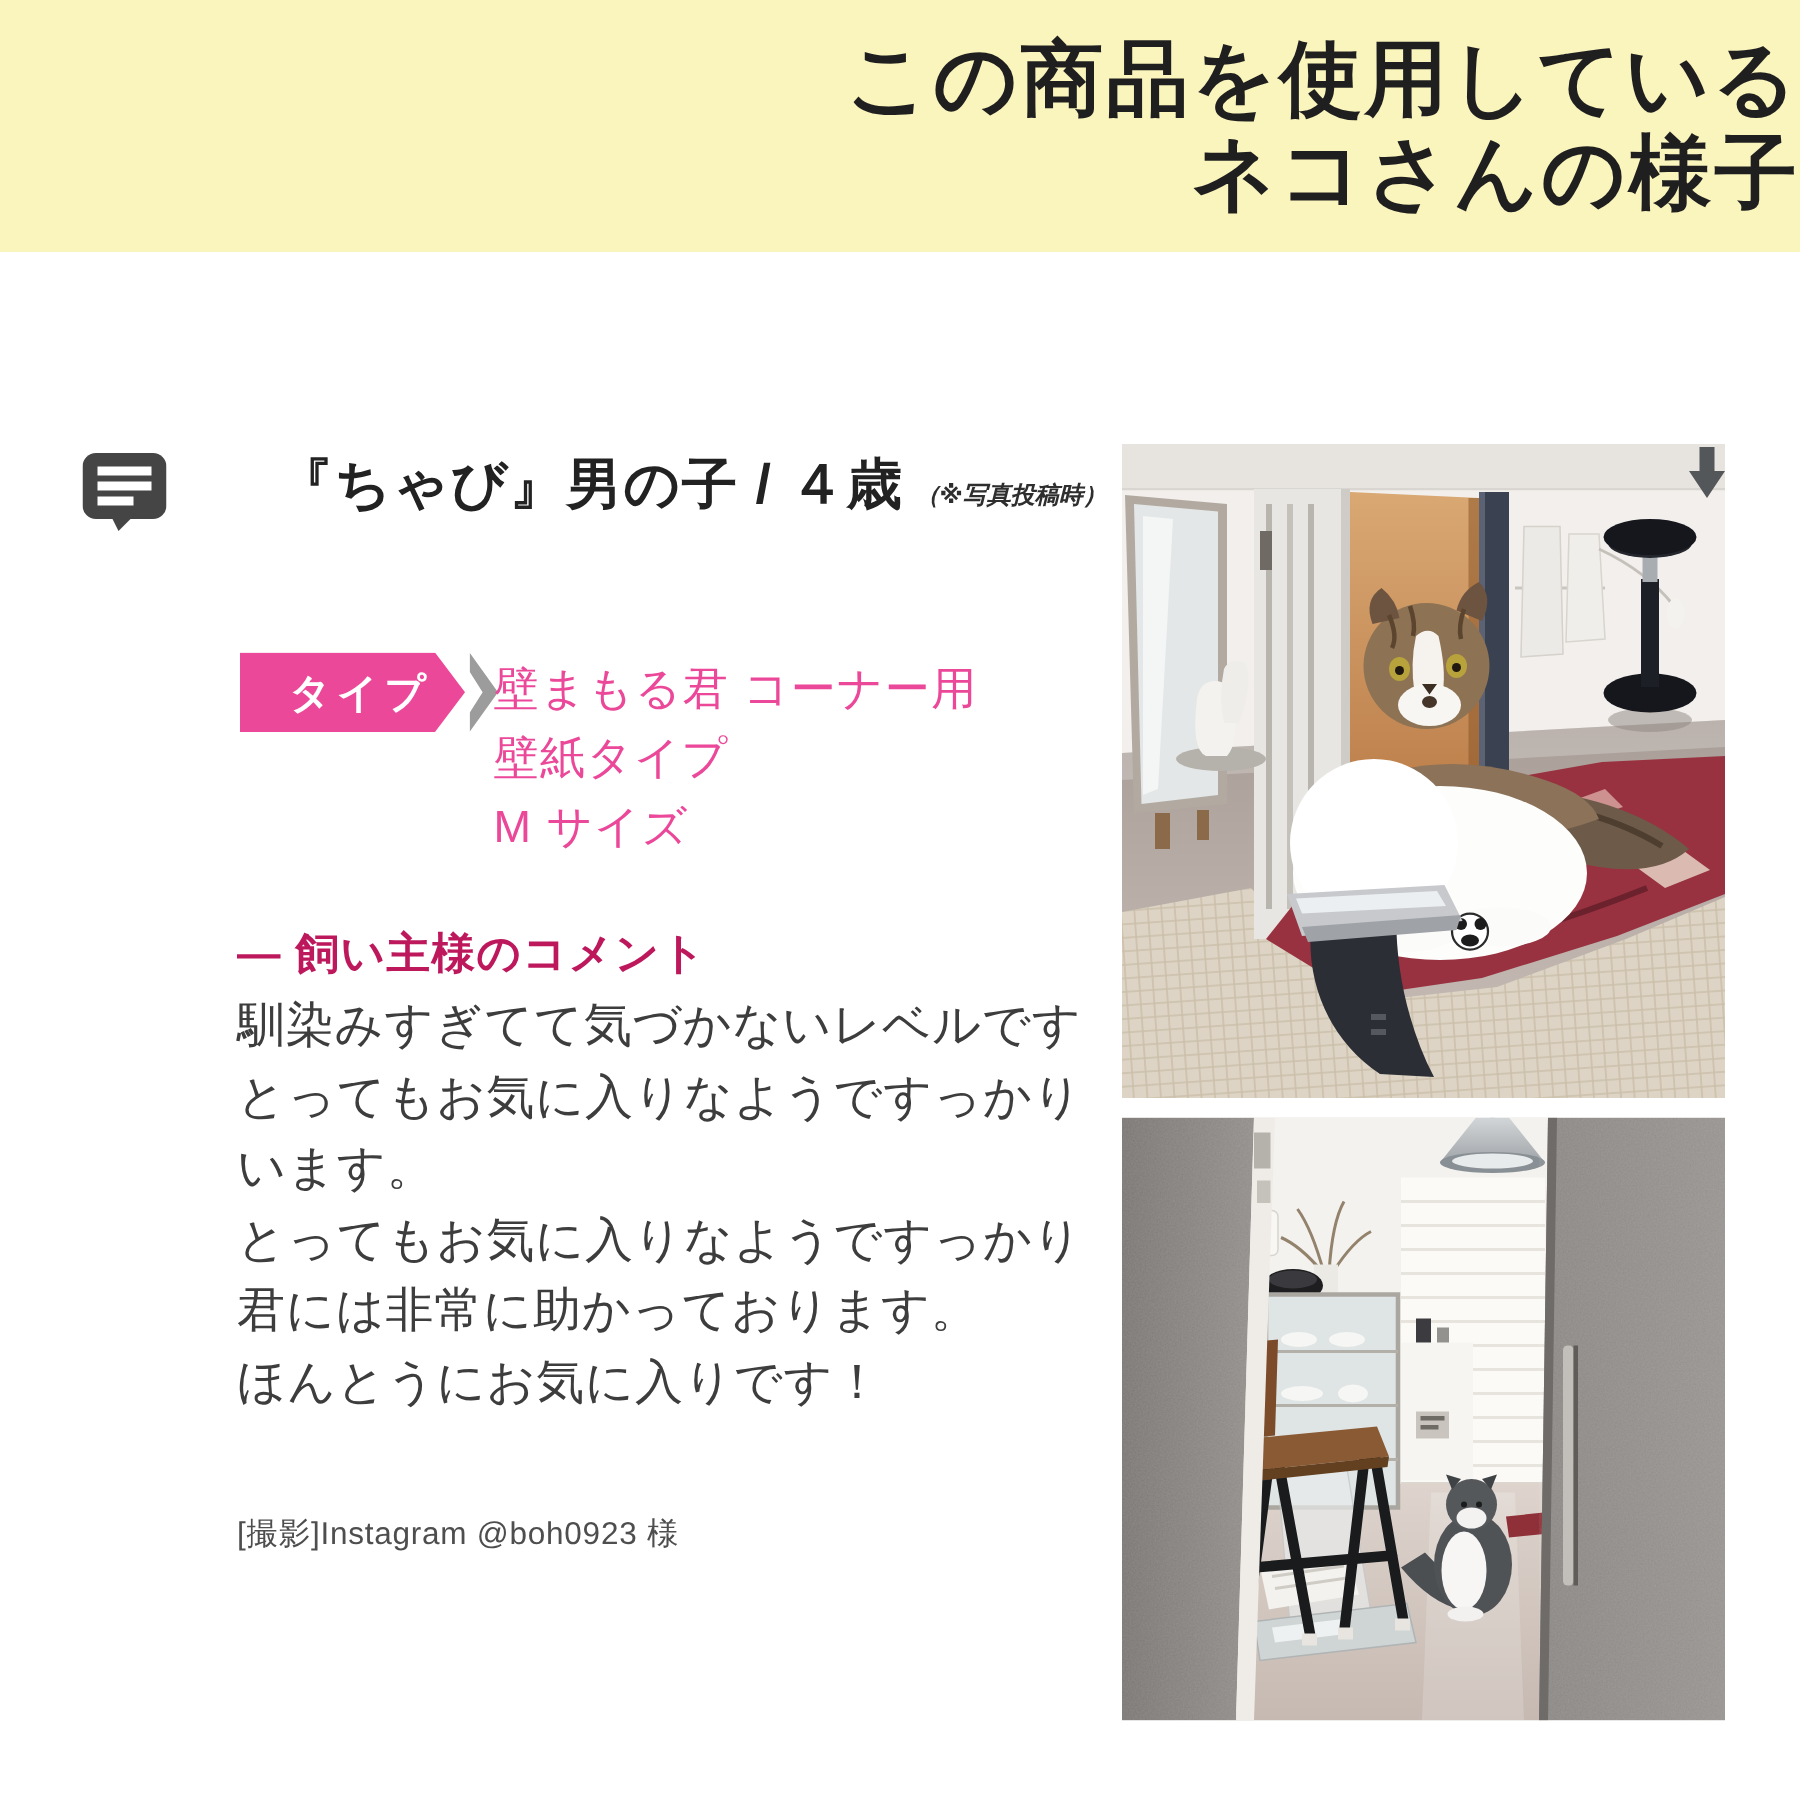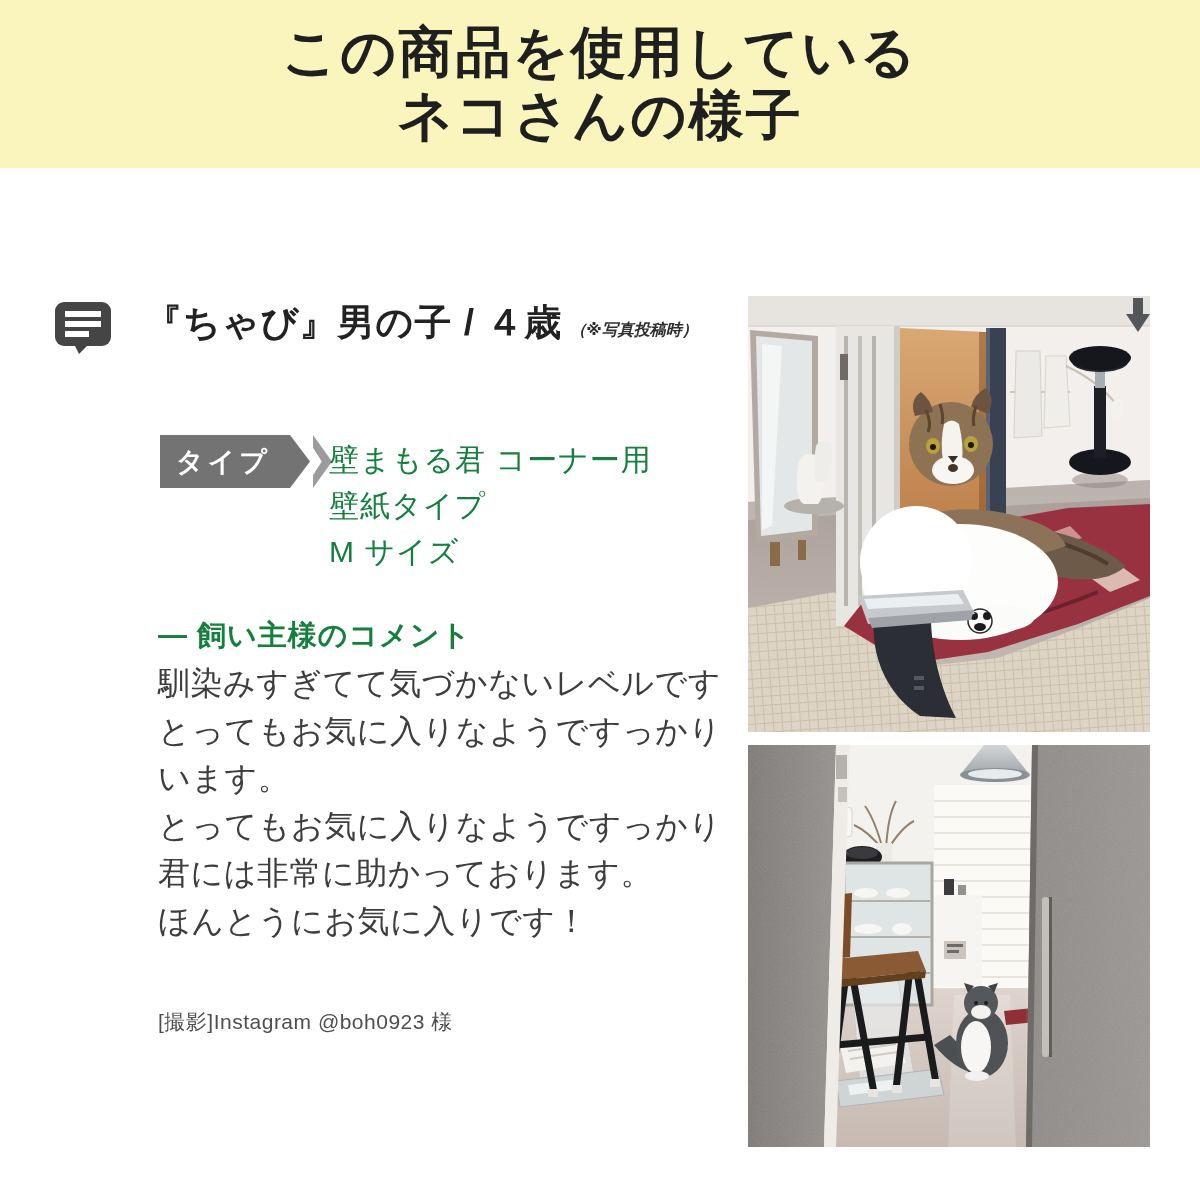--- a/index.html
+++ b/index.html
@@ -5,46 +5,46 @@
   html,body{margin:0;padding:0;background:#ffffff;}
   .page{
     position:relative;width:1200px;height:1200px;overflow:hidden;
     background:#ffffff;
     font-family:"Liberation Sans","DejaVu Sans",sans-serif;
   }
   
   .banner{
     position:absolute;left:0;top:0;width:1200px;height:168px;
     background:#faf4bd;display:flex;flex-direction:column;
-    align-items:center;justify-content:center;
+    align-items:flex-end;justify-content:center;
   }
   .banner-line{
     font-size:55px;font-weight:800;color:#1f1f1f;line-height:63px;
     letter-spacing:2px;text-align:center;
   }
   
-  .heading-row{position:absolute;left:55px;top:298px;display:flex;align-items:baseline;}
+  .heading-row{position:absolute;left:55px;top:298px;display:flex;align-items:baseline;padding-left:40px;}
   .bubble-icon{position:absolute;left:0;top:4px;width:56px;height:52px;}
   .pet-heading{margin-left:90px;font-size:37px;font-weight:800;color:#222222;letter-spacing:1px;white-space:nowrap;}
   .pet-note{font-size:16px;font-weight:600;color:#2e2e2e;margin-left:8px;white-space:nowrap;font-style:italic;}
   
   .type-tag{position:absolute;left:160px;top:435px;width:172px;height:53px;}
   .tag-body{
-    position:absolute;left:0;top:0;width:150px;height:53px;background:#737373;
+    position:absolute;left:0;top:0;width:150px;height:53px;background:#ec4899;
     clip-path:polygon(0 0, calc(100% - 20px) 0, 100% 50%, calc(100% - 20px) 100%, 0 100%);
-    display:flex;align-items:center;box-sizing:border-box;padding-left:16px;
+    display:flex;align-items:center;box-sizing:border-box;padding-left:33px;
   }
   .tag-label{font-size:27px;font-weight:800;color:#ffffff;letter-spacing:4px;}
   .tag-chevron{
     position:absolute;left:153px;top:0;width:19px;height:53px;background:#9c9c9c;
     clip-path:polygon(0 0, 100% 50%, 0 100%, 0 76%, 46% 50%, 0 24%);
   }
-  .type-lines{position:absolute;left:329px;top:437px;font-size:30px;line-height:46px;color:#15803d;letter-spacing:1px;}
-  
-  .comment-heading{position:absolute;left:158px;top:616px;font-size:29px;font-weight:800;color:#15803d;letter-spacing:1px;}
+  .type-lines{position:absolute;left:329px;top:437px;font-size:30px;line-height:46px;color:#ec4899;letter-spacing:1px;}
+  
+  .comment-heading{position:absolute;left:158px;top:616px;font-size:29px;font-weight:800;color:#be185d;letter-spacing:1px;}
   .comment-body{position:absolute;left:158px;top:660px;font-size:32px;line-height:47.5px;color:#3d3d3d;letter-spacing:0.5px;}
   .credit{position:absolute;left:158px;top:1008px;font-size:21px;color:#4e4e4e;letter-spacing:0.5px;}
   
   .photo{position:absolute;left:748px;width:402px;overflow:hidden;background:#eceae7;}
   .photo-1{top:296px;height:436px;}
   .photo-2{top:745px;height:402px;}
   .photo svg{display:block;}
   .down-arrow{position:absolute;left:1126px;top:298px;width:24px;height:34px;z-index:5;}
 </style>
 </head>

